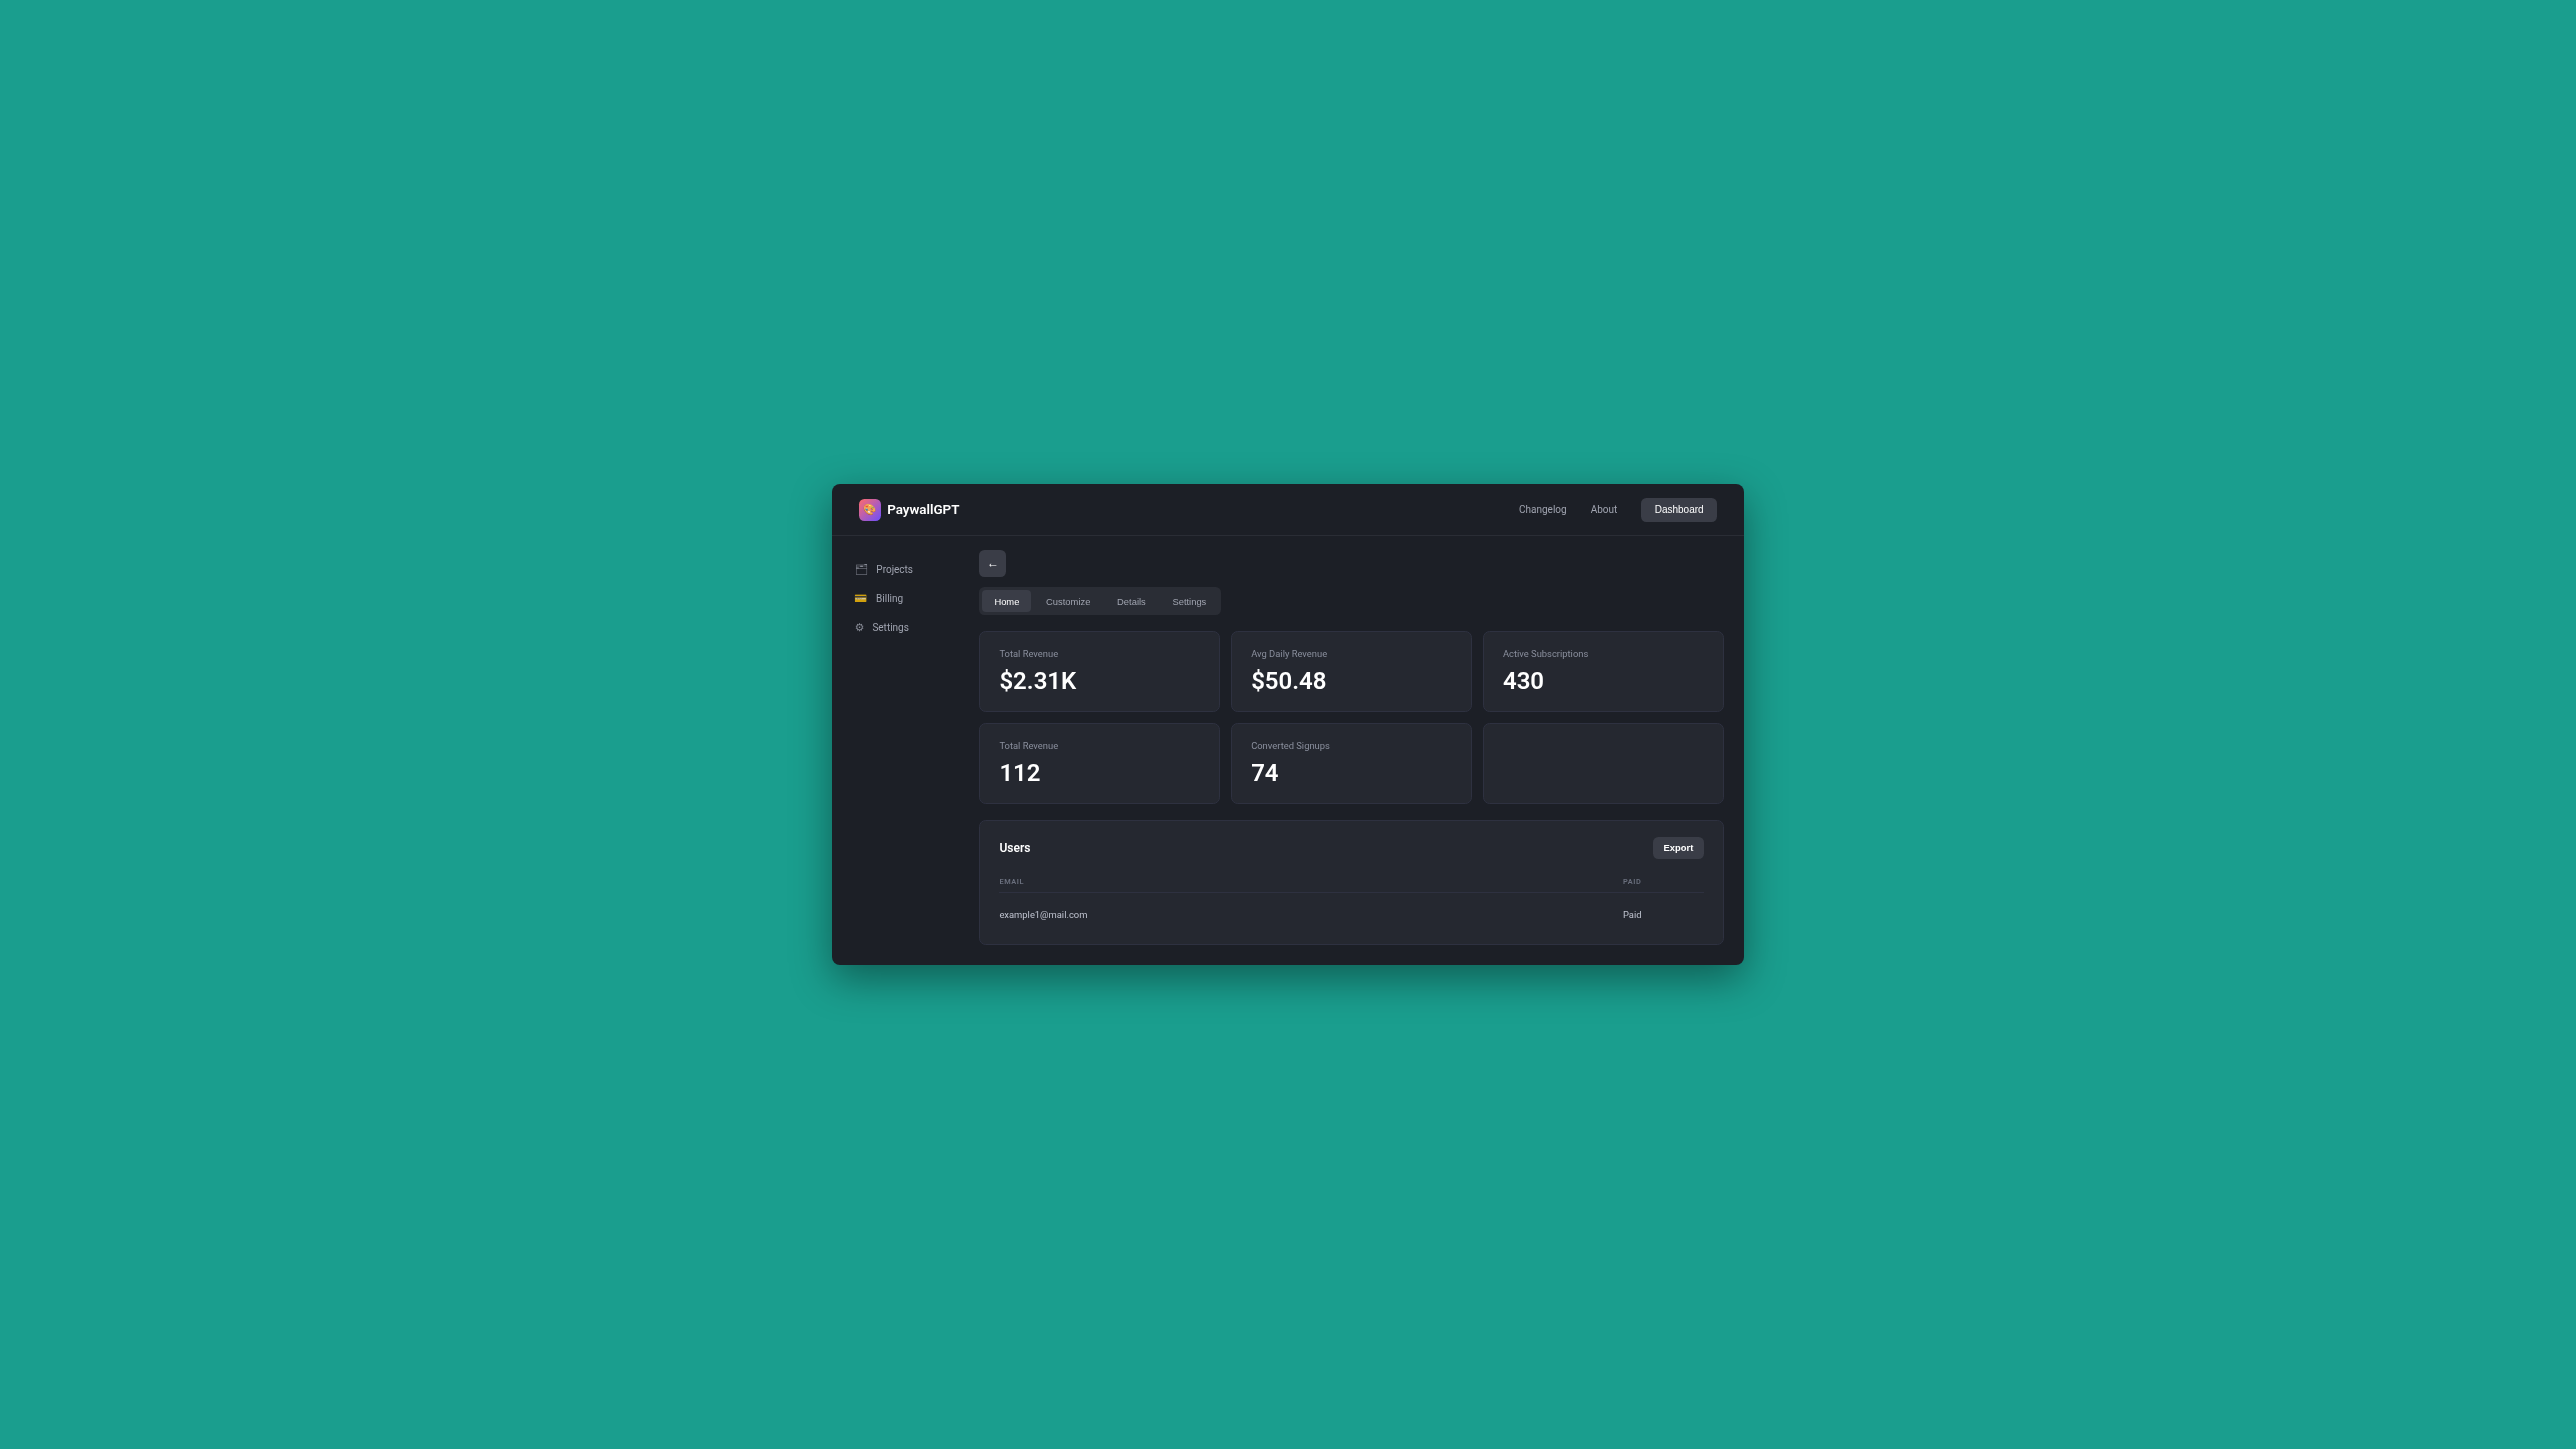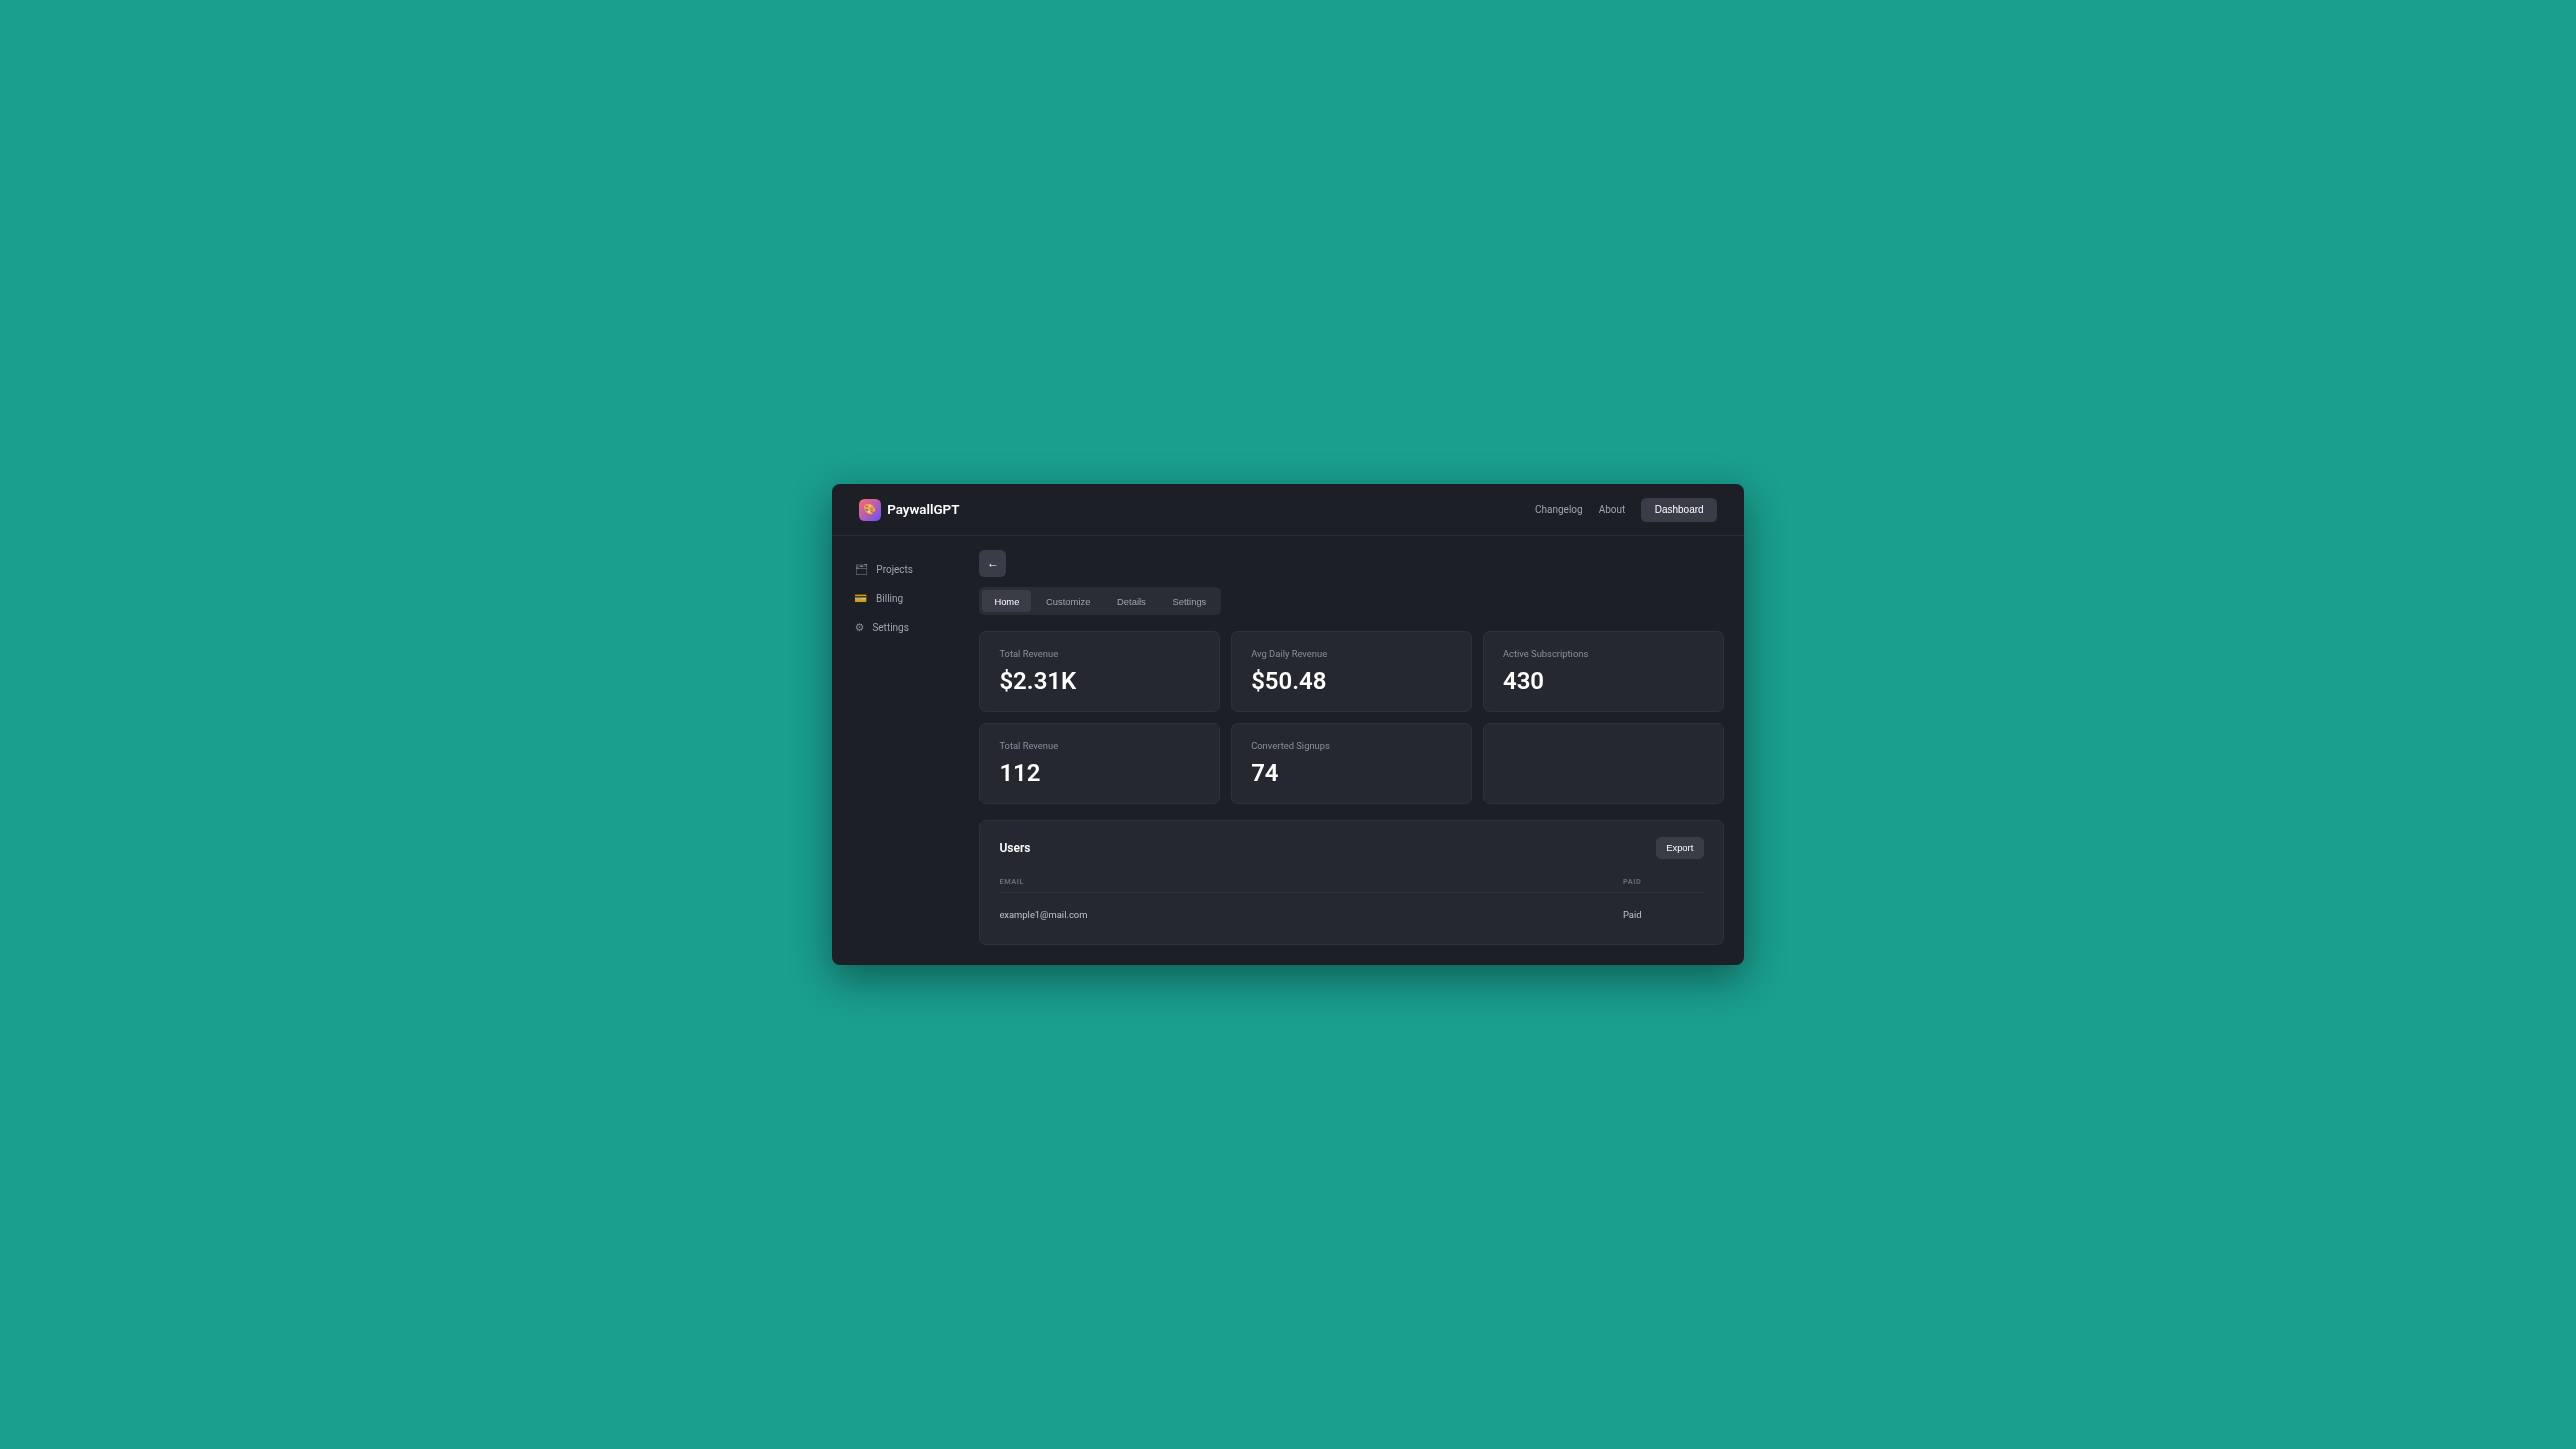--- a/index.html
+++ b/index.html
@@ -54,21 +54,21 @@
 
     .logo-text {
       font-size: 13.4px;
       font-weight: 600;
       color: #ffffff;
     }
 
     .header-nav {
       display: flex;
       align-items: center;
-      gap: 16px;
+      gap: 24px;
       justify-content: center;
     }
 
     .header-nav-link {
       color: #a0a4b0;
       font-size: 10px;
       cursor: pointer;
       text-decoration: none;
     }
 
@@ -224,21 +224,21 @@
     }
 
     .export-btn {
       background-color: #3a3d47;
       color: #ffffff;
       border: none;
       padding: 5.4px 10.7px;
       border-radius: 5.4px;
       font-size: 9.4px;
       cursor: pointer;
-      font-weight: 400;
+      font-weight: 700;
     }
 
     .table-header {
       display: flex;
       padding: 5.4px 0;
       border-bottom: 0.7px solid #2e3140;
       margin-bottom: 8px;
       align-items: center;
     }
 

